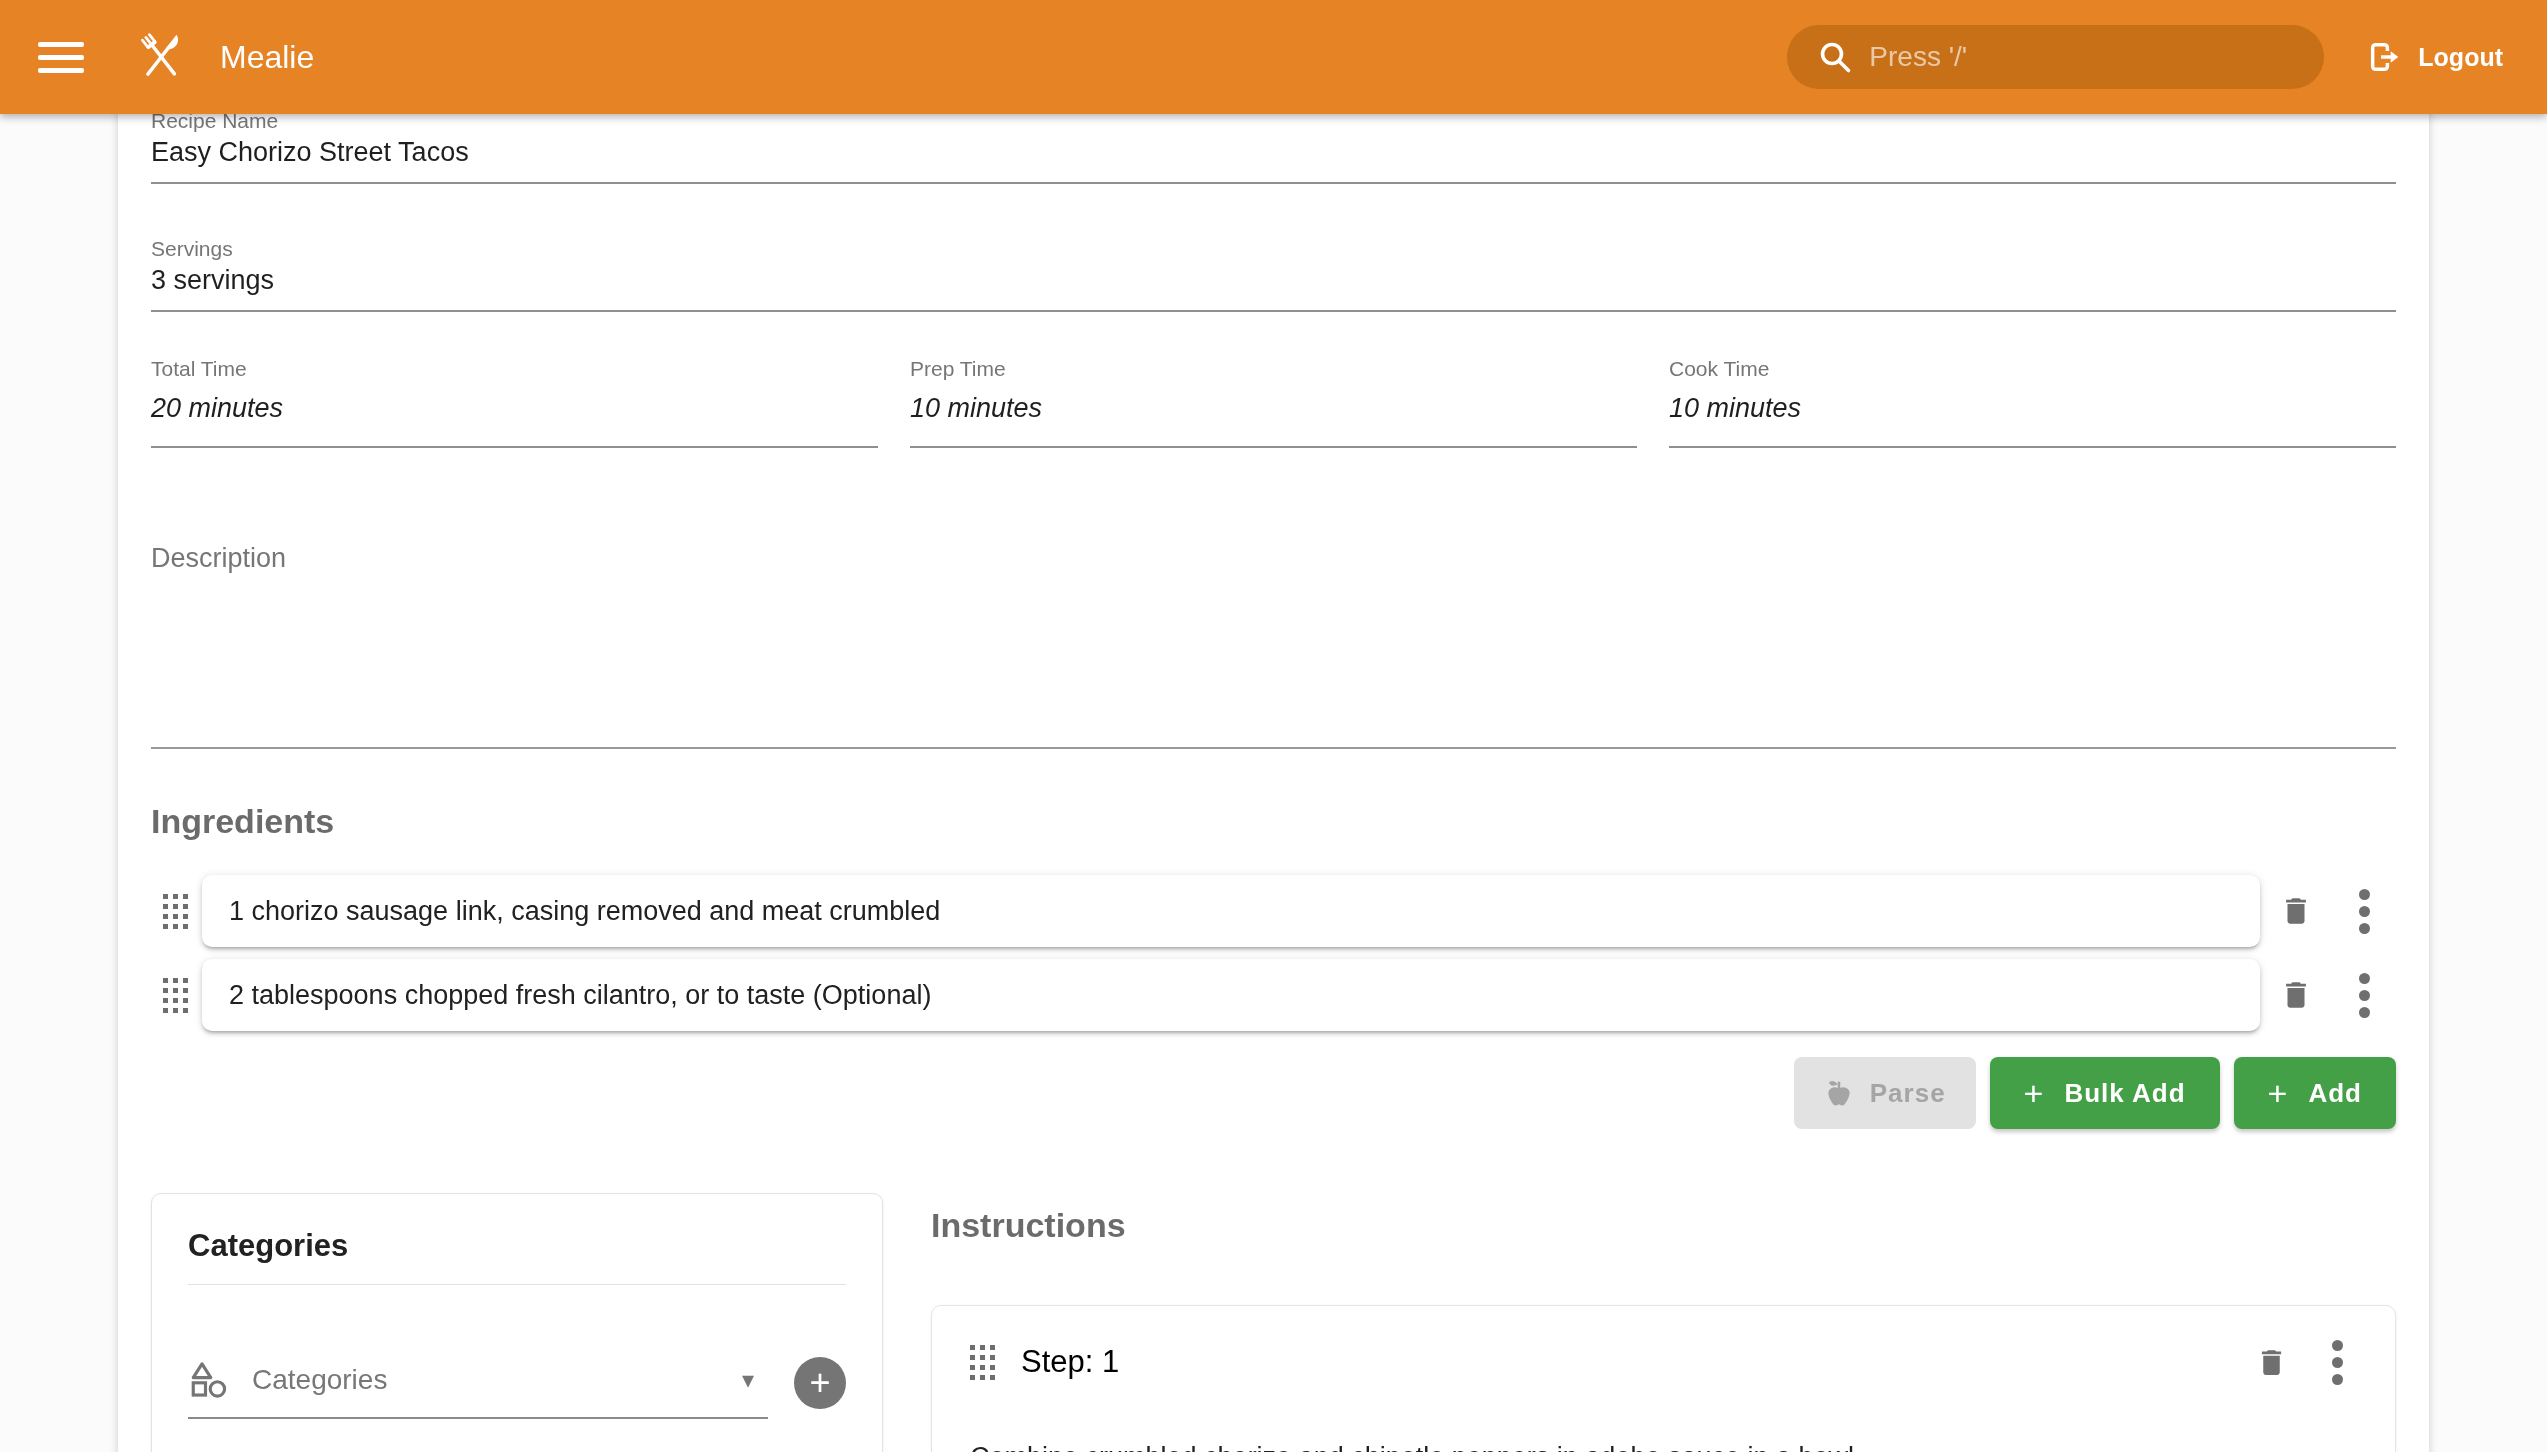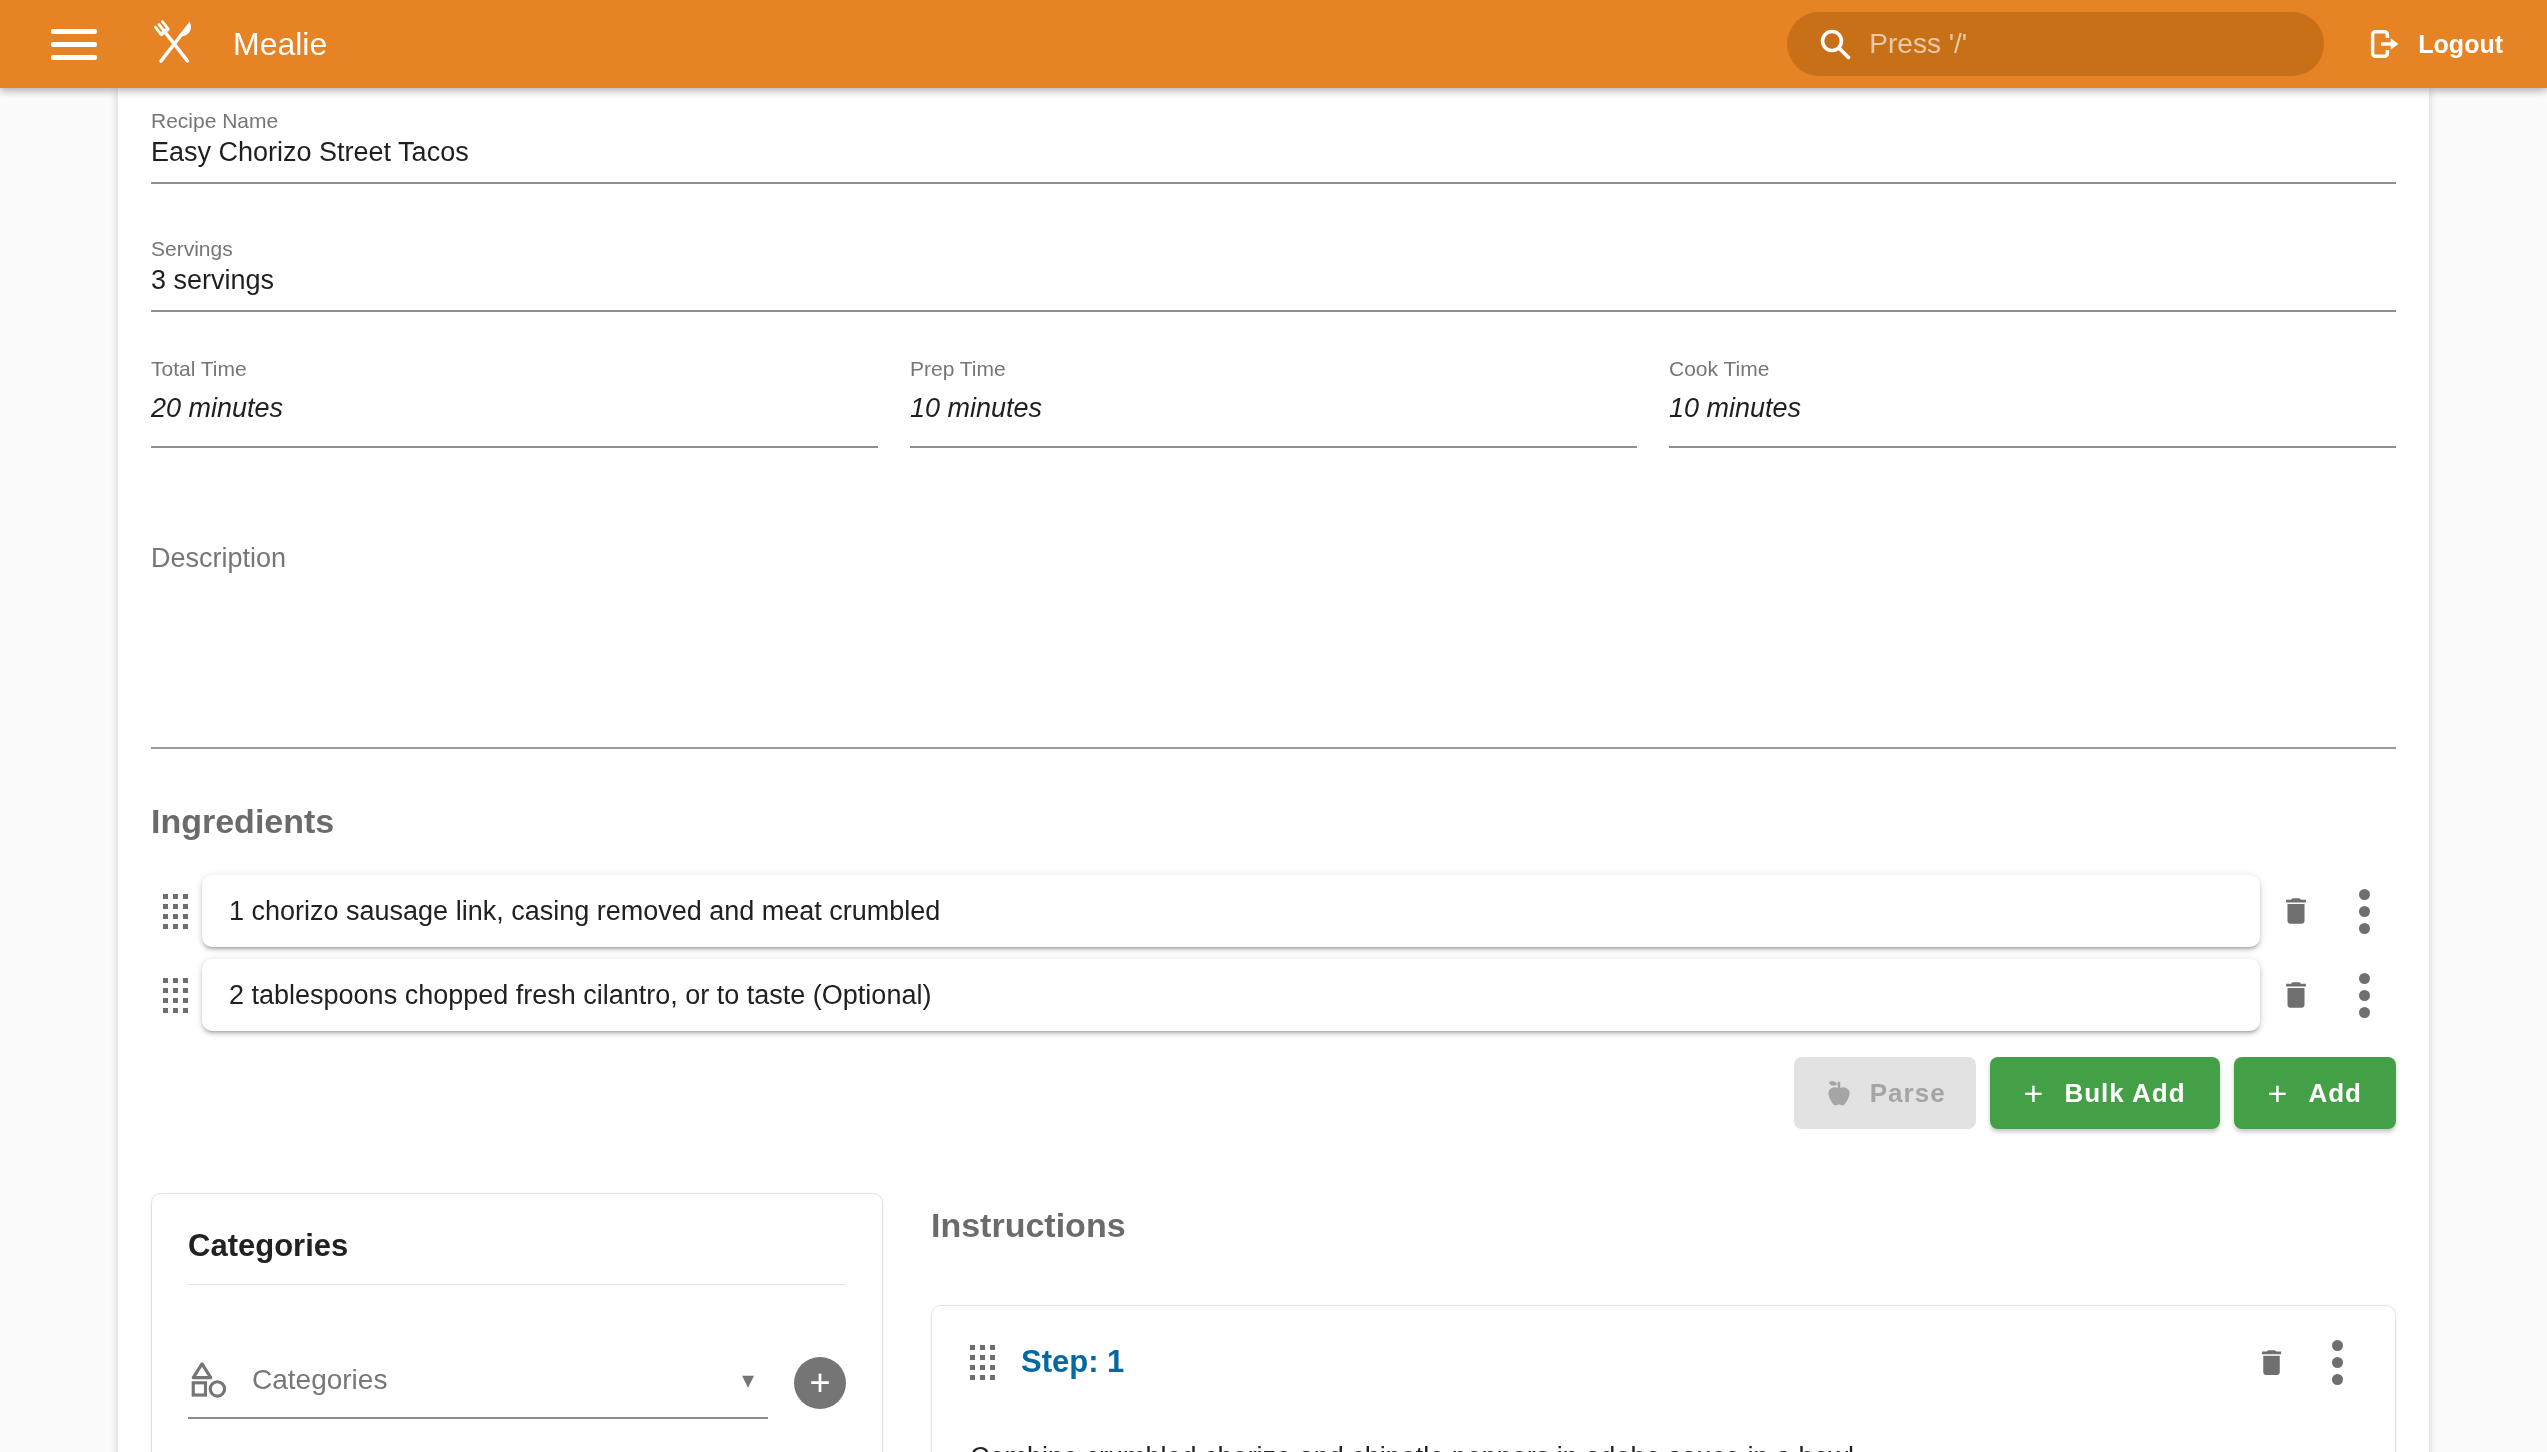--- a/index.html
+++ b/index.html
@@ -1,21 +1,21 @@
 <!DOCTYPE html>
 <html><head>
 <meta charset="utf-8">
 <style>
   * { margin:0; padding:0; box-sizing:border-box; }
   html,body { width:2547px; height:1453px; overflow:hidden; }
   body { font-family:"Liberation Sans", sans-serif; background:#fbfbfb; position:relative; }
 
   
-  .appbar { position:absolute; top:0; left:0; right:0; height:88px; background:#E58325;
-            display:flex; align-items:center; box-shadow:0 3px 8px rgba(0,0,0,.30); z-index:10;padding-left:13px; }
+  .appbar { position:absolute; top:0; left:0; right:0; height:114px; background:#E58325;
+            display:flex; align-items:center; box-shadow:0 3px 8px rgba(0,0,0,.30); z-index:10; }
   .hamburger { margin-left:38px; width:46px; cursor:pointer; }
   .hamburger i { display:block; height:5px; background:#fff; border-radius:2px; margin:8px 0; }
   .logo { margin-left:46px; width:62px; height:62px; }
   .app-title { margin-left:28px; font-size:32px; font-weight:500; color:#fff; }
   .bar-spacer { flex:1; }
   .searchbox { width:537px; height:64px; border-radius:32px; background:#C77017;
                display:flex; align-items:center; margin-right:42px; cursor:text; }
   .searchbox svg { margin-left:30px; }
   .search-ph { margin-left:16px; font-size:28px; color:rgba(255,255,255,.62); }
   .logout { display:flex; align-items:center; margin-right:44px; cursor:pointer; }
@@ -82,21 +82,21 @@
   .caret { font-size:24px; color:#757575; margin-right:14px; }
   .plus-circle { width:52px; height:52px; border-radius:50%; background:#757575; color:#fff;
                  font-size:36px; display:flex; align-items:center; justify-content:center;
                  margin-left:26px; margin-bottom:10px; cursor:pointer; }
 
   .right-col { flex:1; margin-left:48px; }
   .instructions-heading { padding-top:8px; }
   .step-card { margin-top:56px; border:1px solid #e5e5e5; border-radius:10px; background:#fff;
                box-shadow:0 1px 3px rgba(0,0,0,.07); min-height:328px; padding:24px 52px 0 38px; }
   .step-header { display:flex; align-items:center; height:64px; }
-  .step-title { margin-left:26px; font-size:31px; font-weight:700; color:#0369a1; flex:1; }
+  .step-title { margin-left:26px; font-size:31px; font-weight:400; color:#000000; flex:1; }
   .step-header .icon-slot { width:auto; }
   .step-header .trash-slot { margin-right:44px; }
   .step-text { margin-top:44px; font-size:27px; color:#212121; line-height:38px; }
 </style>
 </head>
 <body>
 
 <header class="appbar">
   <div class="hamburger">
       <i></i>

